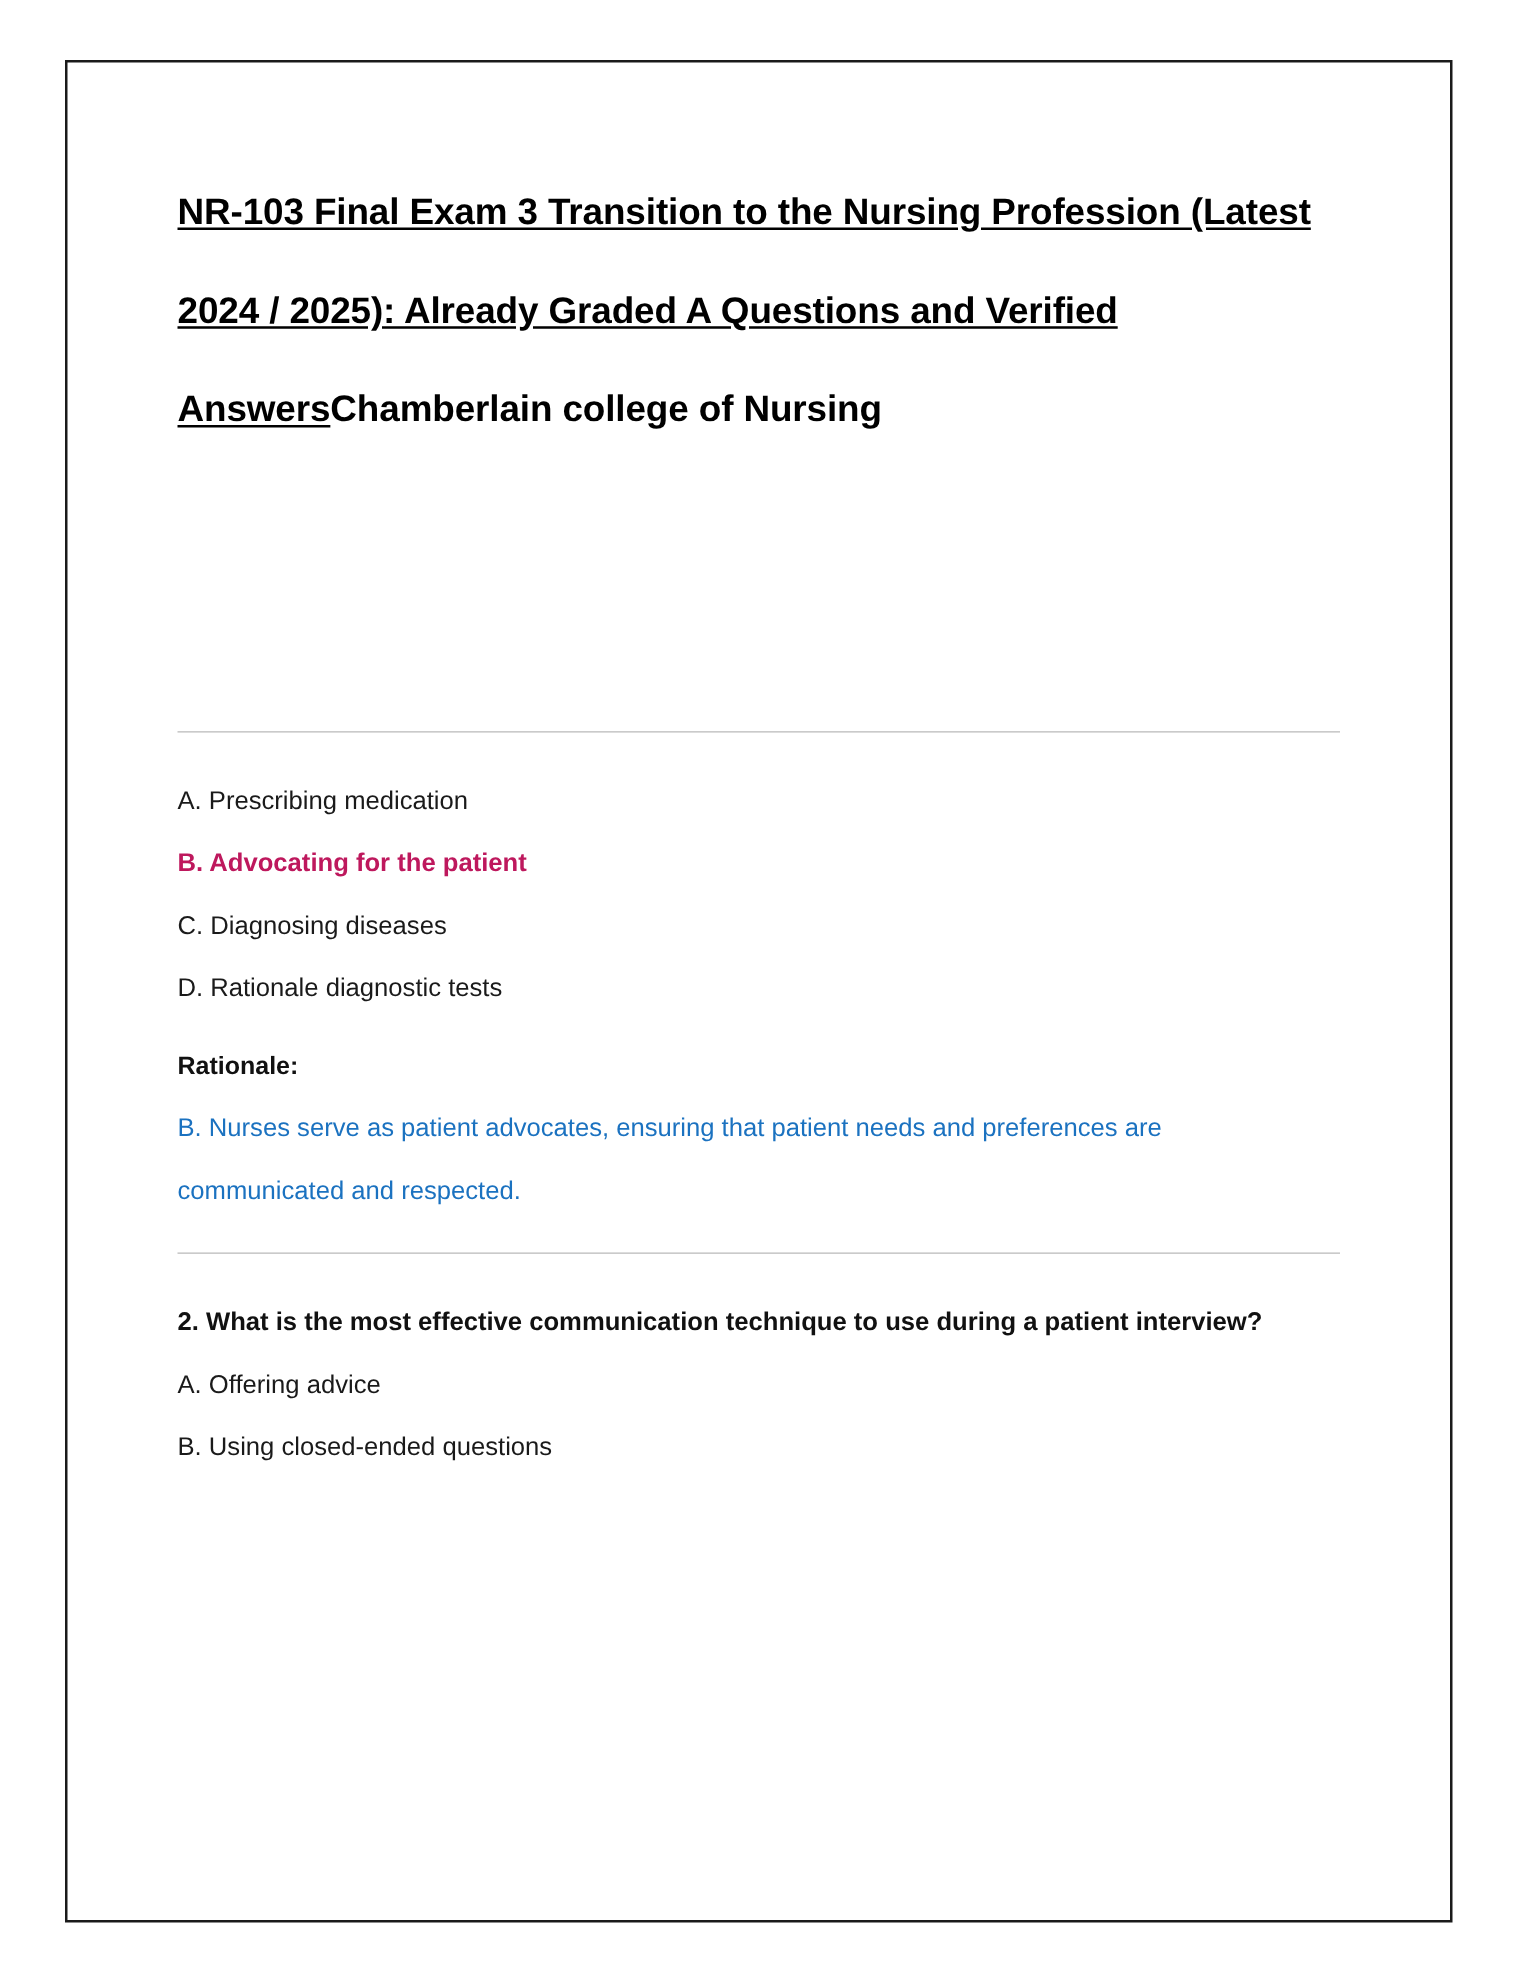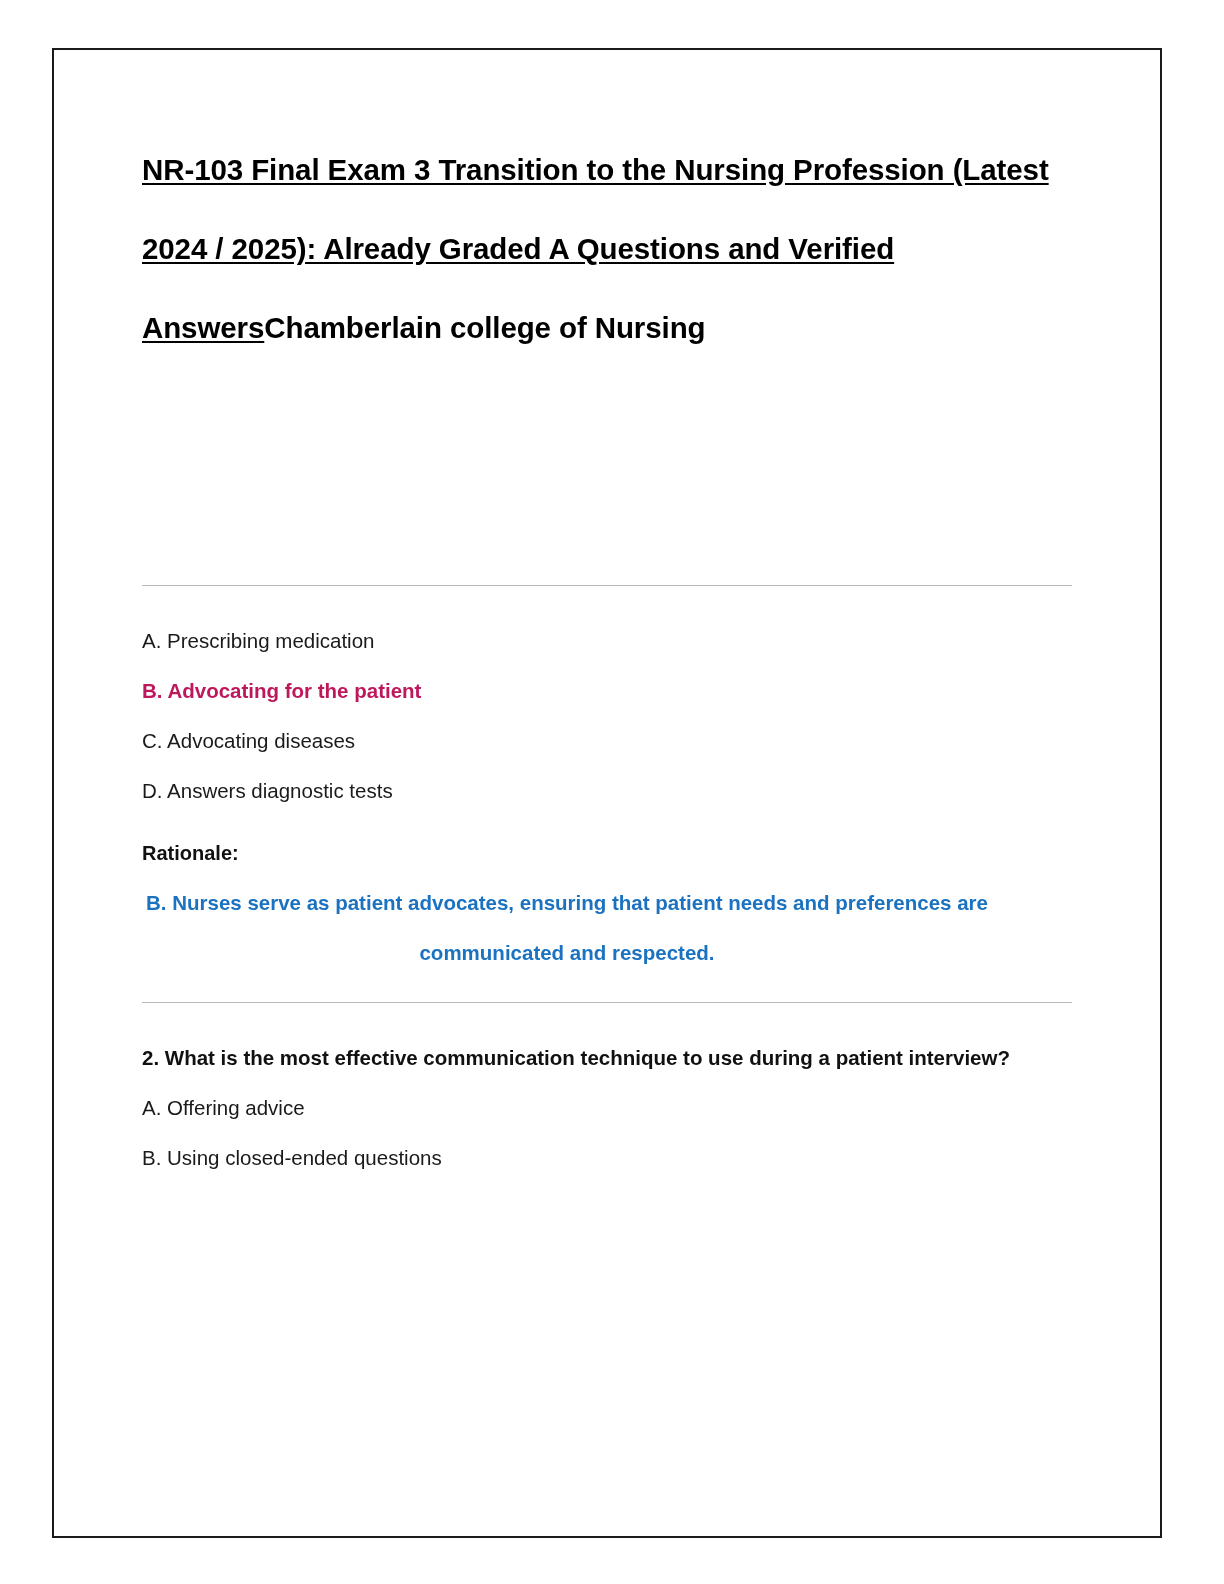--- a/index.html
+++ b/index.html
@@ -75,24 +75,23 @@
   .rationale-label {
     font-size: 20px;
     font-weight: bold;
     color: #111111;
     line-height: 50px;
     margin-top: 12px;
   }
   .rationale-text {
     font-size: 20.5px;
     color: #1b72c0;
-    font-weight: bold;
+    font-weight: normal;
     line-height: 50px;
     width: 850px;
-    text-align: center;
   }
   .gap-after-q1 {
     height: 24px;
   }
 </style>
 </head>
 <body>
 
 <div class="page">
   <div class="sheet-border"></div>
@@ -103,22 +102,22 @@
       <span class="u">NR-103 Final Exam 3 Transition to the Nursing Profession (Latest 2024 / 2025): Already Graded A Questions and Verified Answers</span><span class="title-tail">Chamberlain college of Nursing</span>
     </div>
 
     <div class="spacer-after-title"></div>
 
     <hr class="sep">
 
     <div class="qblock">
       <div class="opt">A. Prescribing medication</div>
       <div class="opt correct">B. Advocating for the patient</div>
-      <div class="opt">C. Advocating diseases</div>
-      <div class="opt">D. Answers diagnostic tests</div>
+      <div class="opt">C. Diagnosing diseases</div>
+      <div class="opt">D. Rationale diagnostic tests</div>
       <div class="rationale-label">Rationale:</div>
       <div class="rationale-text">B. Nurses serve as patient advocates, ensuring that patient needs and preferences are communicated and respected.</div>
     </div>
 
     <div class="gap-after-q1"></div>
 
     <hr class="sep">
 
     <div class="qblock">
       <div class="qstem">2. What is the most effective communication technique to use during a patient interview?</div>

